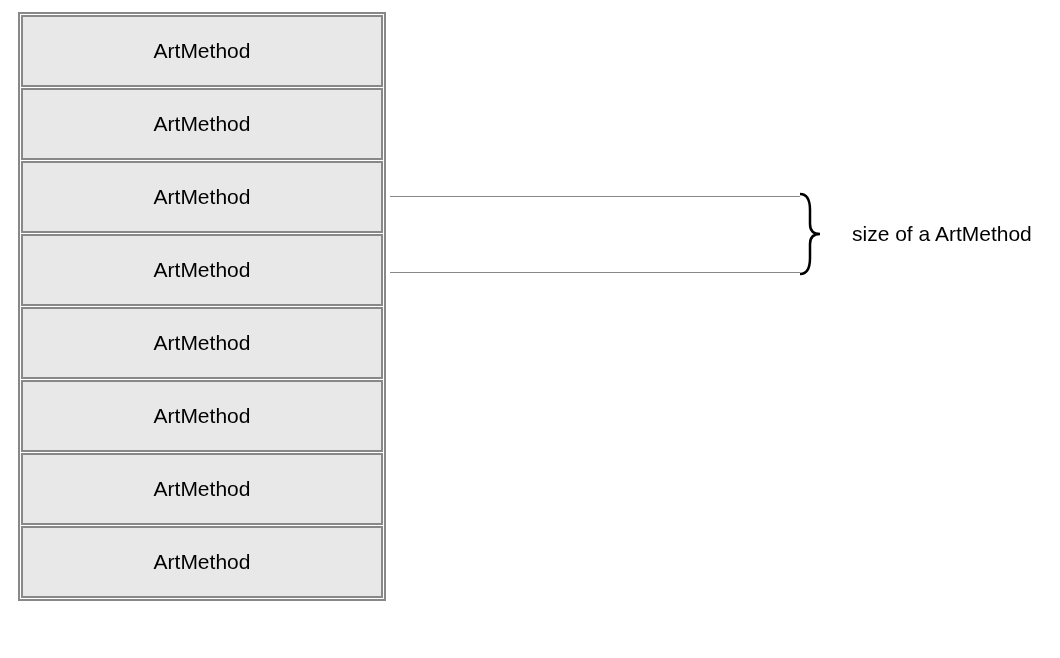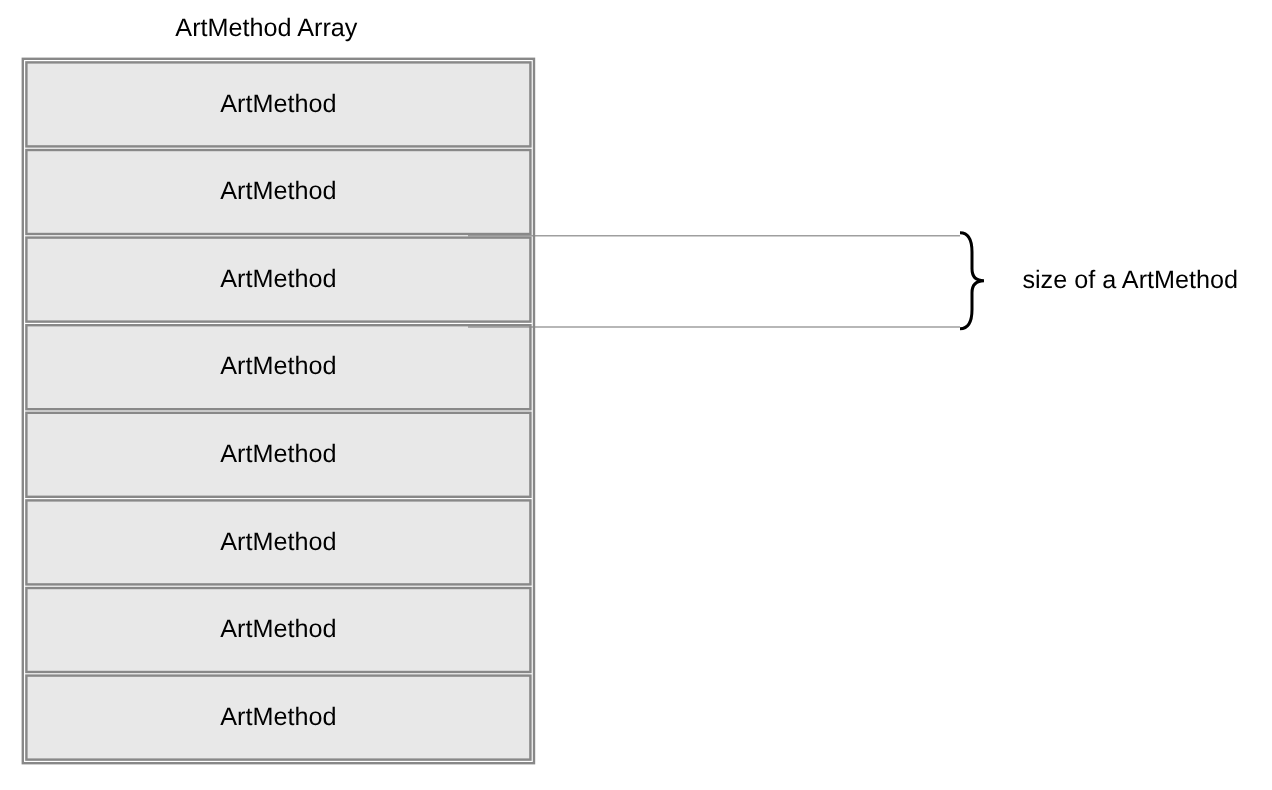--- a/index.html
+++ b/index.html
@@ -22,21 +22,21 @@
     .array-title {
       font-size: 21px;
       color: #000;
       text-align: center;
       width: 368px;
       margin-bottom: 12px;
       padding-left: 40px;
     }
     .array-box {
       border: 2px solid #888;
-      width: 428px;
+      width: 368px;
     }
     .array-cell {
       height: 72px;
       background: #e8e8e8;
       border: 2px solid #888;
       display: flex;
       align-items: center;
       justify-content: center;
       font-size: 21px;
       color: #000;
@@ -81,21 +81,20 @@
       left: 852px;
       top: 222px;
       font-size: 21px;
       color: #000;
     }
   </style>
 </head>
 <body>
 
 <div class="container">
-  <div class="array-title">ArtMethod Array</div>
   <div class="array-box">
     <div class="array-cell">ArtMethod</div>
     <div class="array-cell">ArtMethod</div>
     <div class="array-cell">ArtMethod</div>
     <div class="array-cell">ArtMethod</div>
     <div class="array-cell">ArtMethod</div>
     <div class="array-cell">ArtMethod</div>
     <div class="array-cell">ArtMethod</div>
     <div class="array-cell">ArtMethod</div>
   </div>

